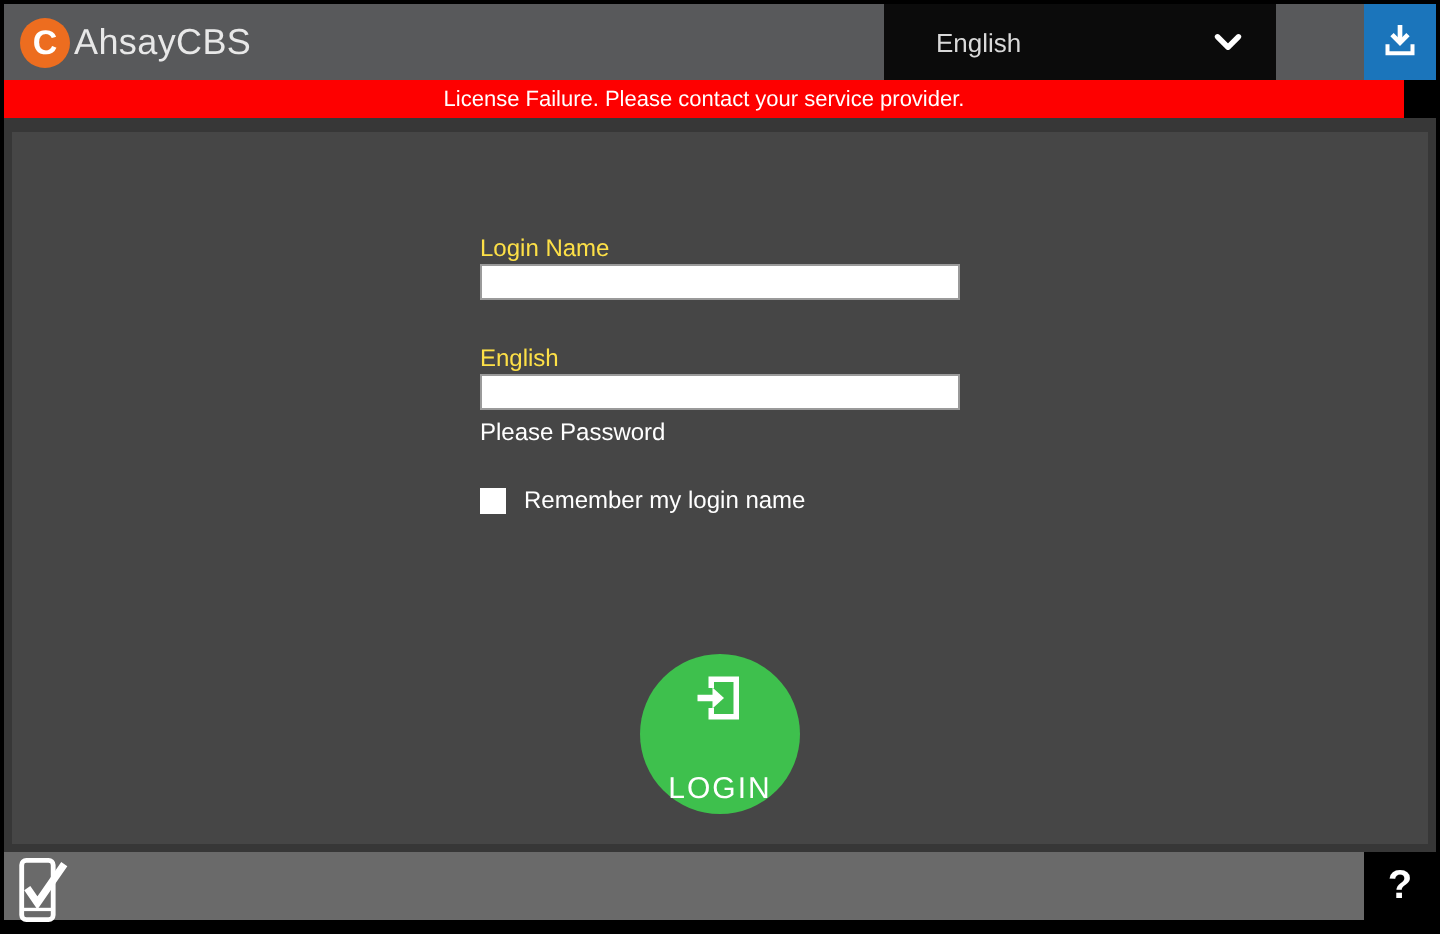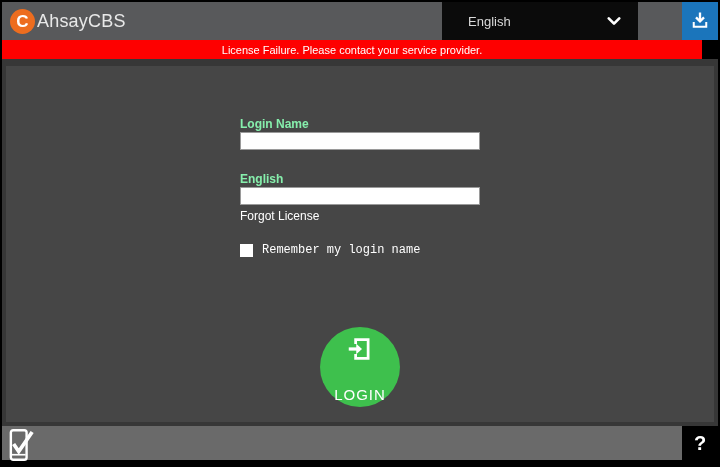--- a/index.html
+++ b/index.html
@@ -104,23 +104,22 @@
   }
   .panel {
     position: absolute;
     top: 7px; left: 4px; right: 4px; bottom: 4px;
     background: #464646;
   }
 
   .field-label {
     position: absolute;
     left: 234px;
-    color: #86efac;
-    font-size: 12px;
-    font-weight: bold;
+    color: #fde047;
+    font-size: 12px;
   }
   .text-input {
     position: absolute;
     left: 234px;
     width: 240px;
     height: 18px;
     background: #ffffff;
     border: 1px solid #9a9a9a;
     font-size: 12px;
     padding: 0 4px;
@@ -138,21 +137,20 @@
     font-size: 12px;
     text-decoration: none;
     cursor: pointer;
   }
   .remember-row {
     position: absolute;
     left: 234px;
     top: 177px;
     display: flex;
     align-items: flex-end;
-    font-family: Liberation Mono, monospace;
   }
   .checkbox {
     width: 13px; height: 13px;
     background: #ffffff;
     cursor: pointer;
     flex: 0 0 auto;
   }
   .remember-label {
     color: #ffffff;
     font-size: 12px;
@@ -248,21 +246,21 @@
 
   <div class="main">
     <div class="panel">
 
       <label class="field-label label-login-name">Login Name</label>
       <input class="text-input input-login-name" type="text" value="" style="">
 
       <label class="field-label label-password">English</label>
       <input class="text-input input-password" type="password" value="" style="">
 
-      <a class="forgot-link">Forgot License</a>
+      <a class="forgot-link">Please Password</a>
 
       <div class="remember-row">
         <div class="checkbox"></div>
         <span class="remember-label">Remember my login name</span>
       </div>
 
       <button class="login-btn">
         <span>
           <svg width="30" height="30" viewBox="0 0 24 24">
             <path d="M8.5 8 V4.5 H18.5 V19.5 H8.5 V16" fill="none" stroke="#ffffff" stroke-width="2.2"></path>

